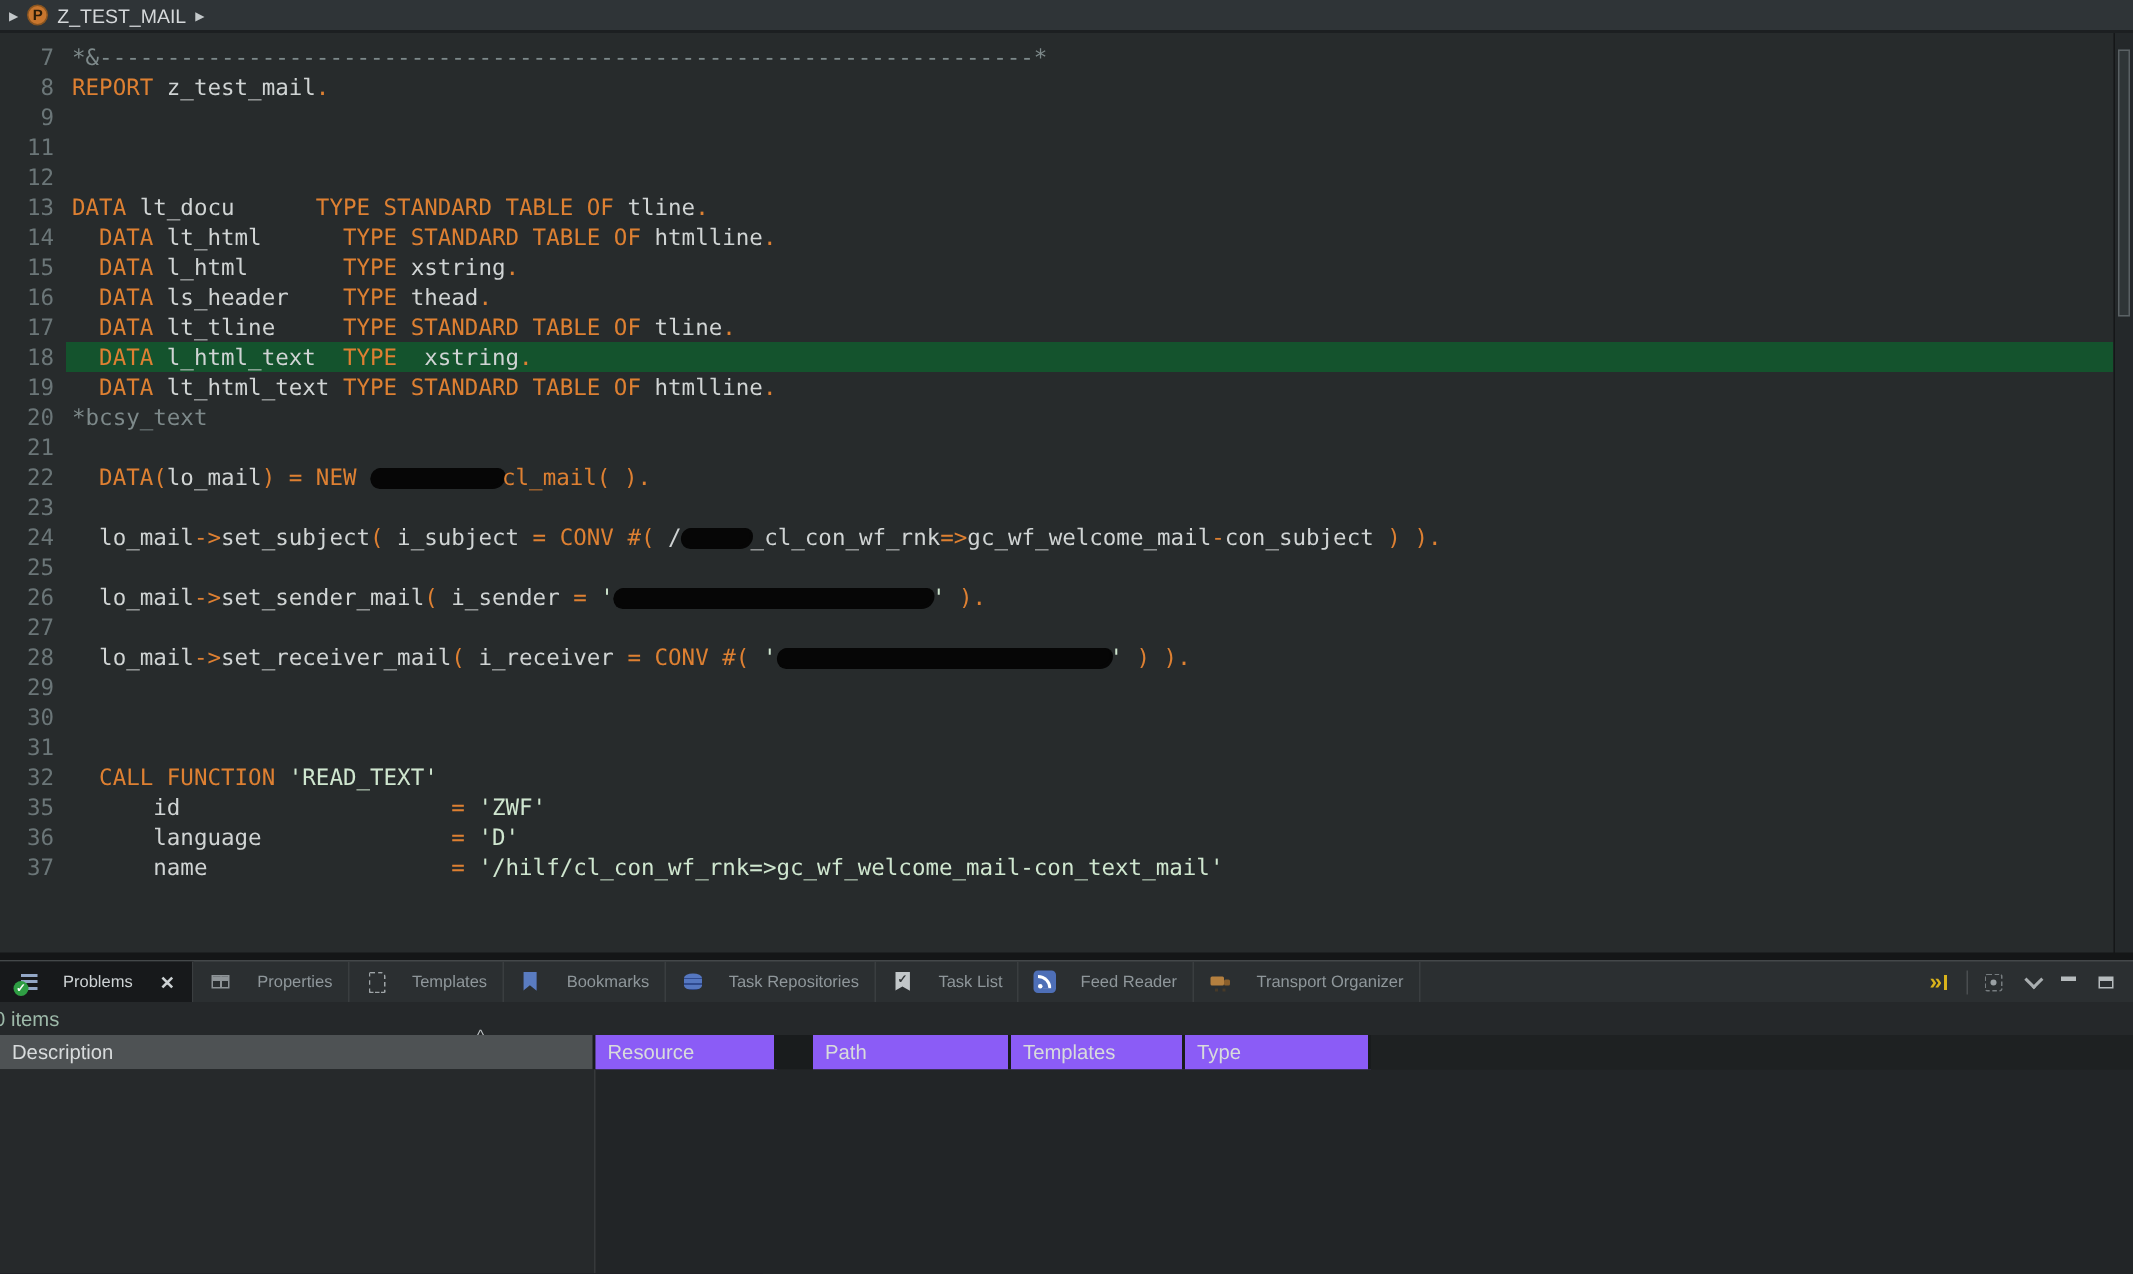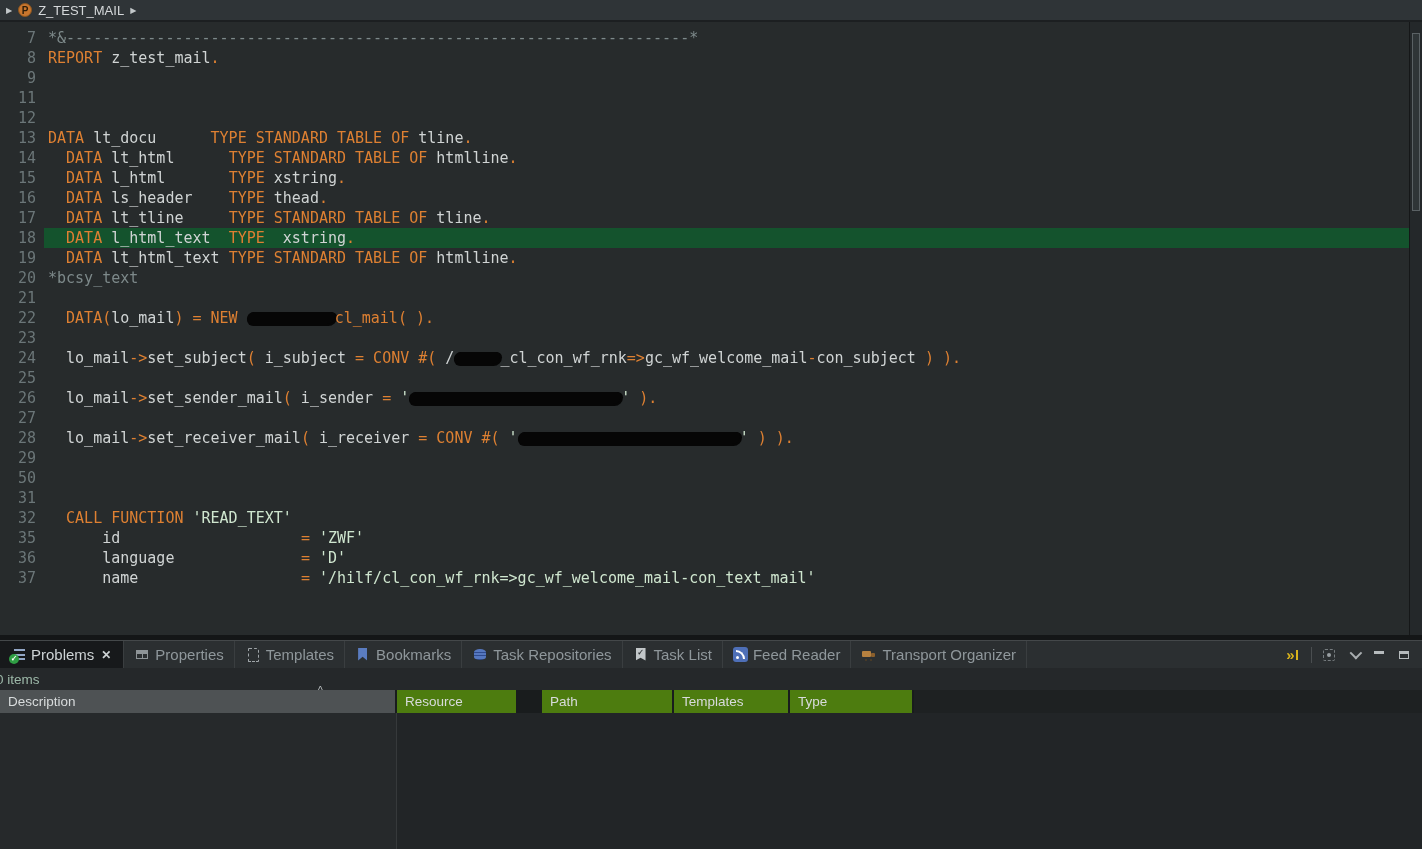--- a/index.html
+++ b/index.html
@@ -37,31 +37,31 @@
   #scroll-thumb{position:absolute;top:11px;left:2px;width:8px;height:178px;background:#2f3537;
     border:1px solid #5a6164;box-sizing:border-box;}
 
   
   #sash{position:absolute;top:635px;left:0;width:100%;height:5px;background:#141617;}
 
   
   #panel{position:absolute;top:640px;left:0;right:0;bottom:0;background:#222527;}
   #tabbar{height:28px;background:#2b2f31;border-top:1px solid #44484a;display:flex;
     align-items:stretch;box-sizing:border-box;}
-  .tab{display:flex;align-items:center;gap:5px;padding:0 10px;font-size:15px;color:#8f979b;
+  .tab{display:flex;align-items:center;gap:16px;padding:0 10px;font-size:11px;color:#8f979b;
     border-right:1px solid #3a3e40;cursor:default;}
   .tab.active{background:#17191b;color:#ced3d5;}
   #tab-toolbar{margin-left:auto;display:flex;align-items:center;gap:9px;padding-right:10px;}
   .vdivider{width:1px;height:16px;background:#4a4e50;}
 
   #status-row{height:22px;display:flex;align-items:center;font-size:13.5px;color:#9db9a9;
     background:#25282a;text-indent:-4px;}
 
   #table-header{height:23px;display:flex;background:#191c1d;position:relative;}
-  .col{position:relative;background:#4d7c0f;color:#d8dbdc;font-size:13.5px;display:flex;
+  .col{position:relative;background:#8b5cf6;color:#d8dbdc;font-size:13.5px;display:flex;
     align-items:center;padding-left:8px;box-sizing:border-box;border-right:2px solid #191c1d;}
   .col.sorted{background:#4e5254;}
   .col.sorted .sort-caret{position:absolute;left:318px;top:-5px;font-size:10px;color:#c0c5c7;}
   #header-filler{flex:1;background:#1e2122;}
 
   #table-body{position:relative;height:136px;background:#222527;}
   #body-left{position:absolute;left:0;top:0;width:397px;height:100%;background:#26292b;
     border-right:1px solid #36393b;box-sizing:border-box;}
 
   
@@ -141,21 +141,21 @@
         <div class="line"><span class="gutter">20</span><span class="code"><span class="tc">*bcsy_text</span></span></div>
         <div class="line"><span class="gutter">21</span><span class="code"></span></div>
         <div class="line"><span class="gutter">22</span><span class="code"><span class="ti">  </span><span class="tk">DATA(</span><span class="ti">lo_mail</span><span class="tk">) = NEW </span><span class="redact" style="width: 88px;"></span><span class="tk">cl_mail( ).</span></span></div>
         <div class="line"><span class="gutter">23</span><span class="code"></span></div>
         <div class="line"><span class="gutter">24</span><span class="code"><span class="ti">  lo_mail</span><span class="tk">-&gt;</span><span class="ti">set_subject</span><span class="tk">(</span><span class="ti"> i_subject </span><span class="tk">= CONV #(</span><span class="ti"> /</span><span class="redact" style="width: 46px;"></span><span class="ti">_cl_con_wf_rnk</span><span class="tk">=&gt;</span><span class="ti">gc_wf_welcome_mail</span><span class="tk">-</span><span class="ti">con_subject </span><span class="tk">) ).</span></span></div>
         <div class="line"><span class="gutter">25</span><span class="code"></span></div>
         <div class="line"><span class="gutter">26</span><span class="code"><span class="ti">  lo_mail</span><span class="tk">-&gt;</span><span class="ti">set_sender_mail</span><span class="tk">(</span><span class="ti"> i_sender </span><span class="tk">= </span><span class="ts">'</span><span class="redact" style="width: 212px;"></span><span class="ts">'</span><span class="ti"> </span><span class="tk">).</span></span></div>
         <div class="line"><span class="gutter">27</span><span class="code"></span></div>
         <div class="line"><span class="gutter">28</span><span class="code"><span class="ti">  lo_mail</span><span class="tk">-&gt;</span><span class="ti">set_receiver_mail</span><span class="tk">(</span><span class="ti"> i_receiver </span><span class="tk">= CONV #( </span><span class="ts">'</span><span class="redact" style="width: 222px;"></span><span class="ts">'</span><span class="ti"> </span><span class="tk">) ).</span></span></div>
         <div class="line"><span class="gutter">29</span><span class="code"></span></div>
-        <div class="line"><span class="gutter">50</span><span class="code"></span></div>
+        <div class="line"><span class="gutter">30</span><span class="code"></span></div>
         <div class="line"><span class="gutter">31</span><span class="code"></span></div>
         <div class="line"><span class="gutter">32</span><span class="code"><span class="ti">  </span><span class="tk">CALL FUNCTION</span><span class="ti"> </span><span class="ts">'READ_TEXT'</span></span></div>
         <div class="line"><span class="gutter">35</span><span class="code"><span class="ti">      id                    </span><span class="tk">=</span><span class="ti"> </span><span class="ts">'ZWF'</span></span></div>
         <div class="line"><span class="gutter">36</span><span class="code"><span class="ti">      language              </span><span class="tk">=</span><span class="ti"> </span><span class="ts">'D'</span></span></div>
         <div class="line"><span class="gutter">37</span><span class="code"><span class="ti">      name                  </span><span class="tk">=</span><span class="ti"> </span><span class="ts">'/hilf/cl_con_wf_rnk=&gt;gc_wf_welcome_mail-con_text_mail'</span></span></div>
       </div>
   </div>
 
   <div id="scrollbar">
     <div id="scroll-thumb"></div>

